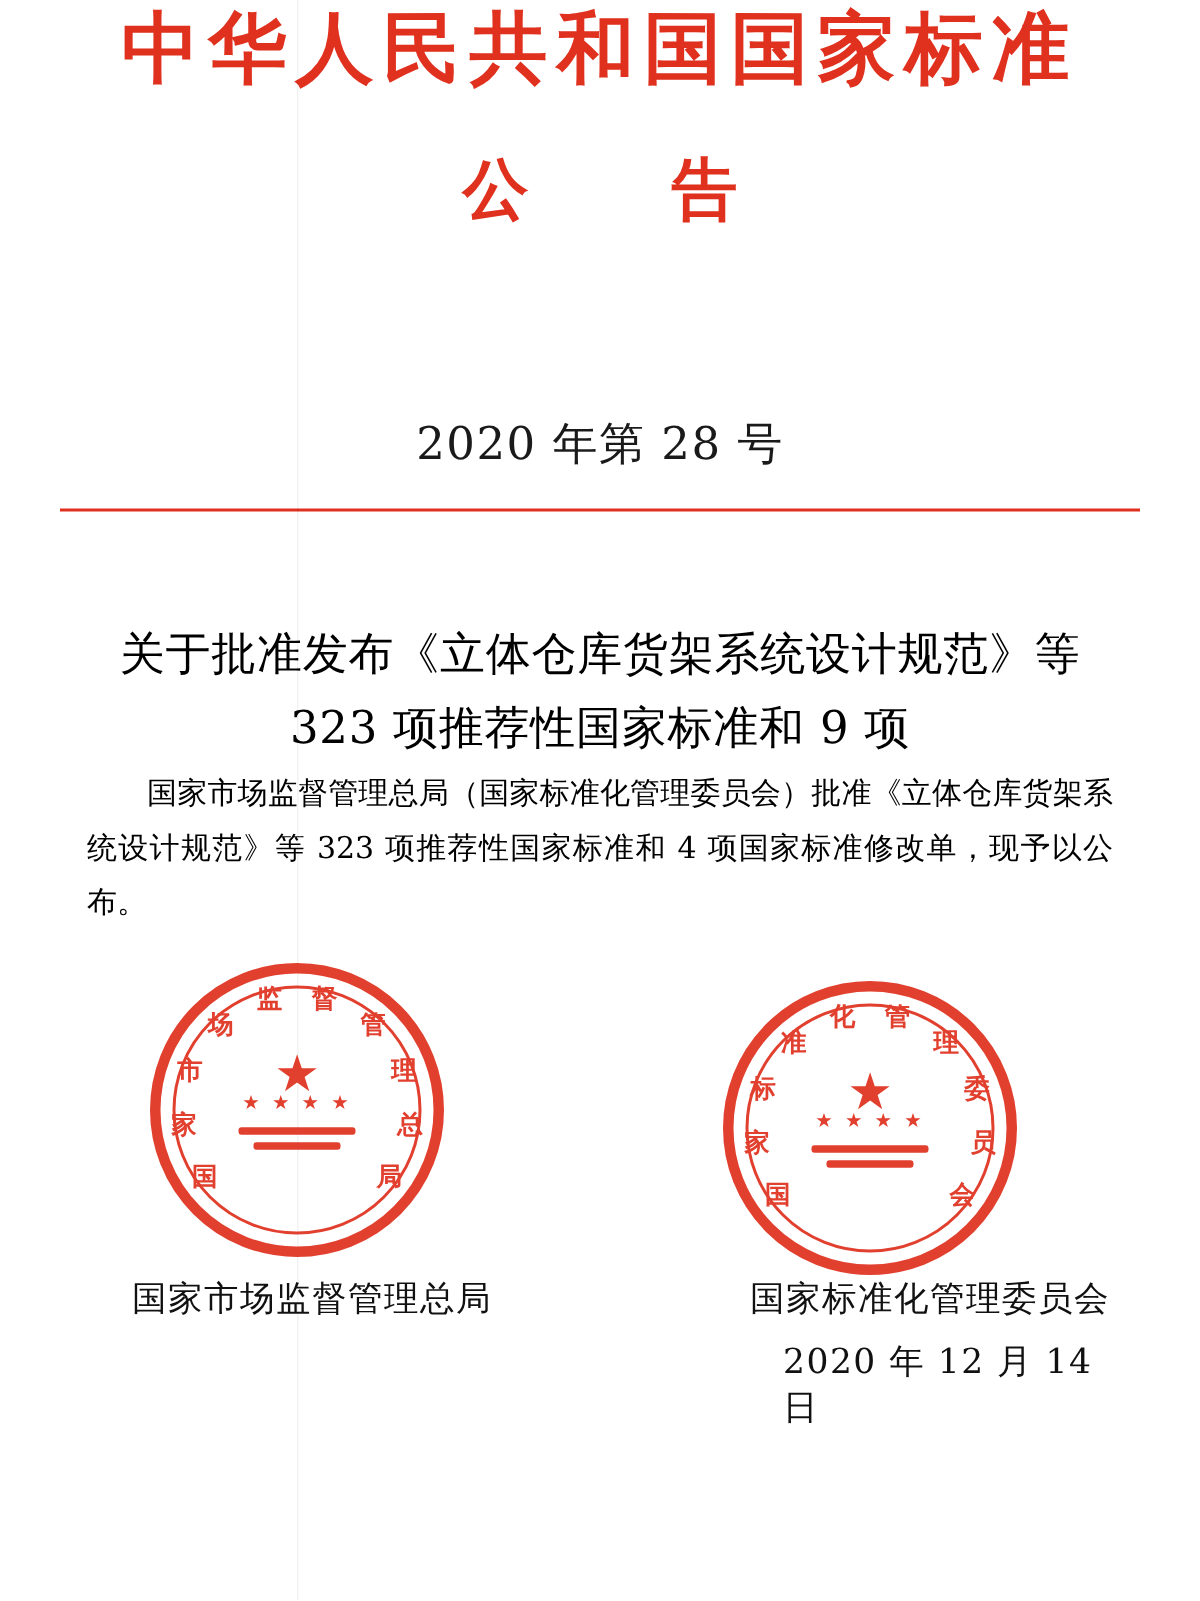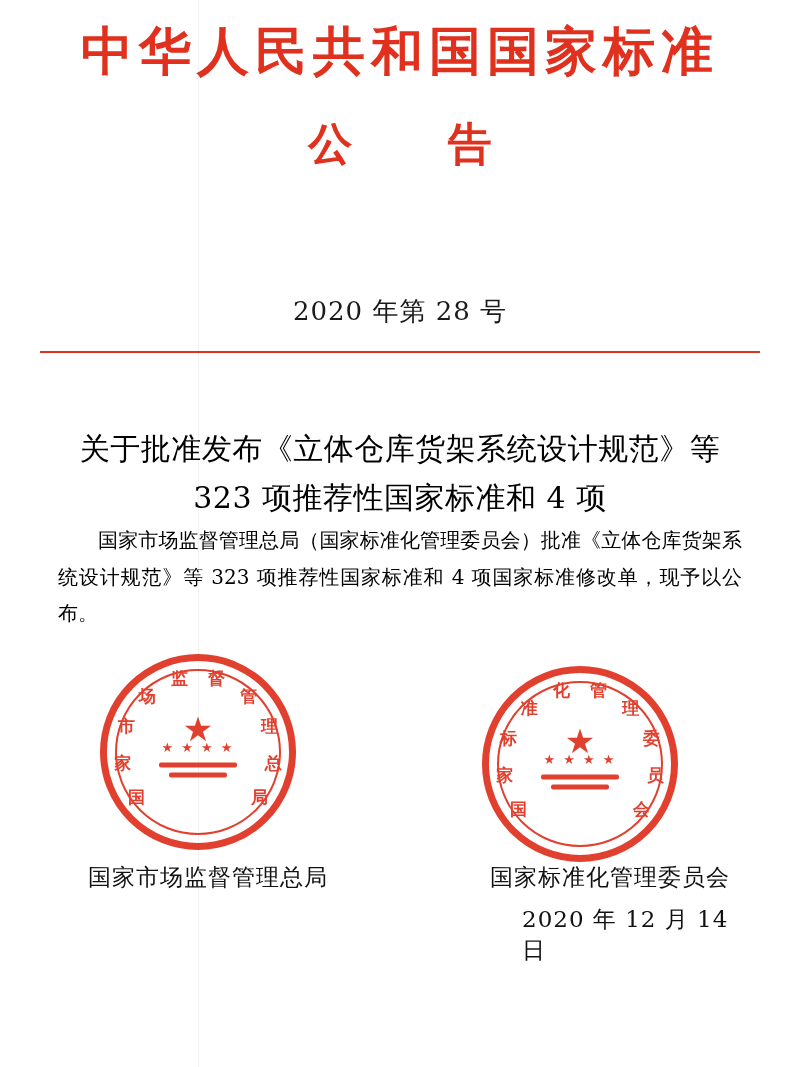--- a/index.html
+++ b/index.html
@@ -25,37 +25,37 @@
   }
 
   .masthead {
     text-align: center;
     color: #e0301e;
     font-family: "DejaVu Serif", "Liberation Serif", serif;
     font-weight: 700;
     font-size: 52px;
     letter-spacing: 6px;
     line-height: 1.1;
-    padding-top: 22px;
+    padding-top: 4px;
     white-space: nowrap;
   }
 
   .masthead-sub {
     text-align: center;
     color: #e0301e;
     font-weight: 700;
     font-size: 44px;
     letter-spacing: 40px;
     text-indent: 40px;
     margin-top: 36px;
   }
 
   .issue-no {
     text-align: center;
-    font-size: 26px;
+    font-size: 30px;
     color: #1a1a1a;
     margin-top: 120px;
     letter-spacing: 1px;
     font-family: "DejaVu Serif", "Liberation Serif", serif;
   }
 
   .rule {
     height: 2px;
     background: #e0301e;
     margin: 22px 0 0 0;
@@ -172,21 +172,21 @@
     height: 40px;
     margin-top: 2px;
   }
   .sig {
     position: absolute;
     font-size: 23px;
     color: #111;
     letter-spacing: 1px;
   }
   .sig-left { left: 48px; }
-  .sig-right { left: 450px; }
+  .sig-right { left: 460px; }
 
   .sig-date {
     position: absolute;
     left: 482px;
     top: 42px;
     font-size: 23px;
     color: #111;
     letter-spacing: 1px;
   }
 
@@ -209,21 +209,21 @@
   <div class="masthead">中华人民共和国国家标准</div>
 
   <div class="masthead-sub">公  告</div>
 
   <div class="issue-no">2020 年第 28 号</div>
 
   <div class="rule"></div>
 
   <div class="doc-title">
     <span class="line1">关于批准发布《立体仓库货架系统设计规范》等</span>
-    <span class="line2">323 项推荐性国家标准和 4 项</span>
+    <span class="line2">323 项推荐性国家标准和 9 项</span>
   </div>
 
   <div class="body-text">
     <p>国家市场监督管理总局（国家标准化管理委员会）批准《立体仓库货架系统设计规范》等 323 项推荐性国家标准和 4 项国家标准修改单，现予以公布。</p>
   </div>
 
   <div class="seals">
 
     <div class="seal seal-left">
       <div class="seal-inner"></div>

